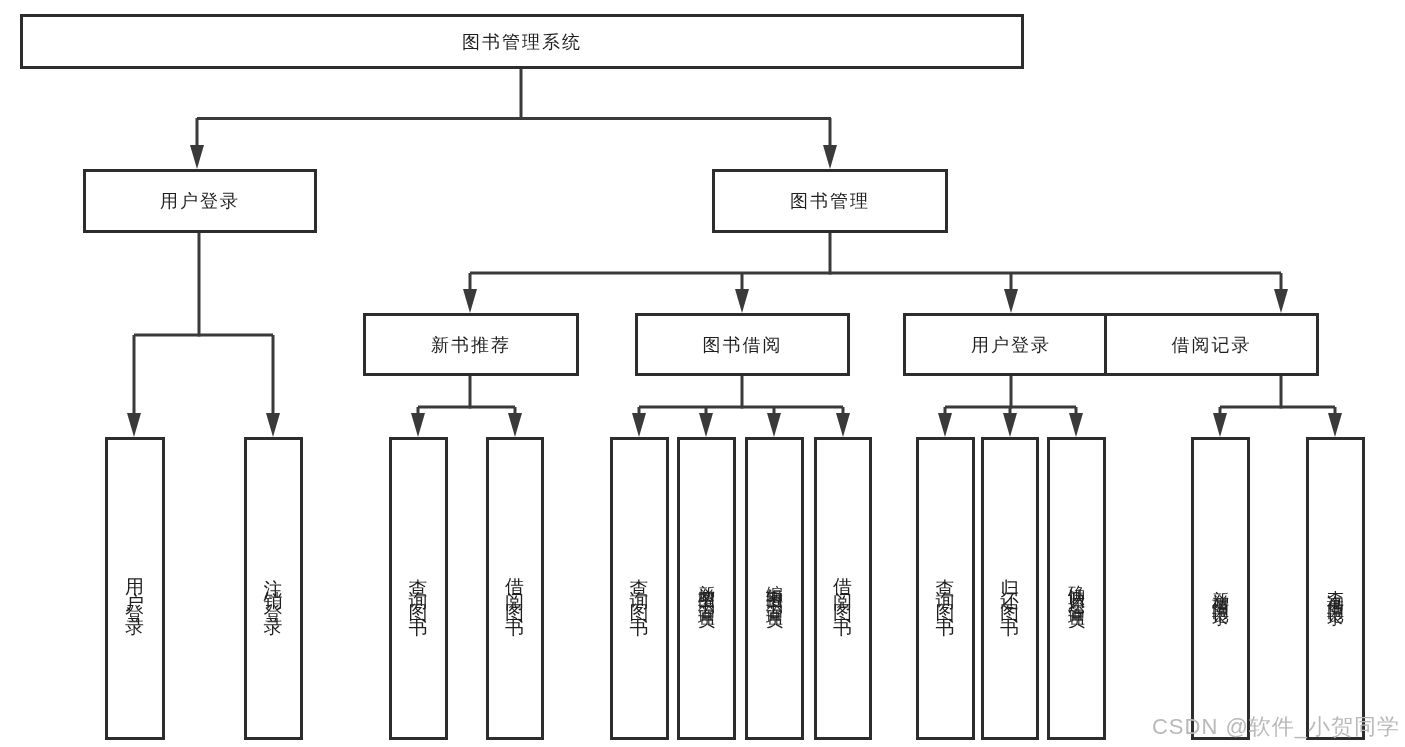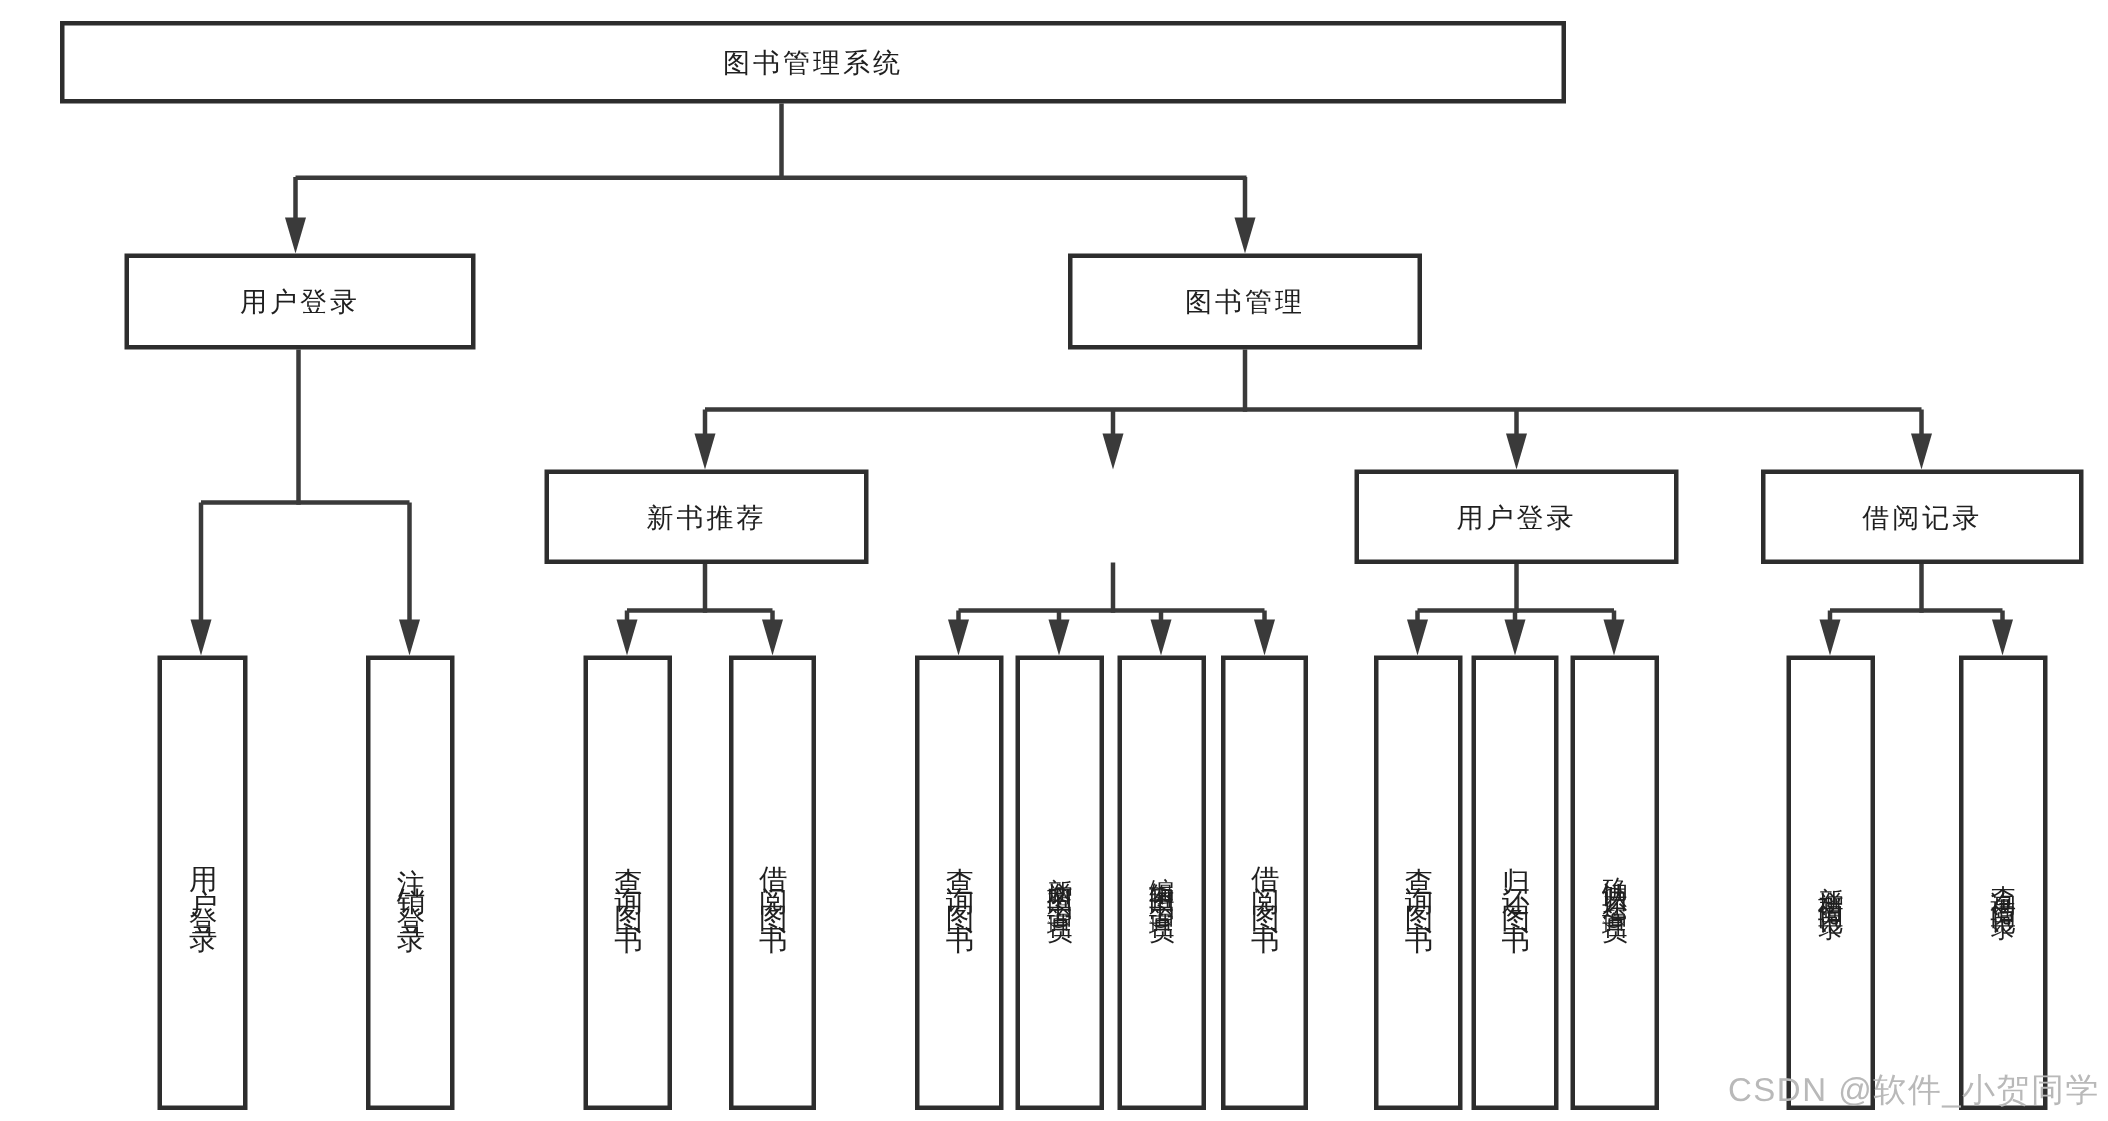--- a/index.html
+++ b/index.html
@@ -101,38 +101,41 @@
     <polygon points="1069,413 1083,413 1076,437"></polygon>
 
     <line x1="1281" y1="375" x2="1281" y2="408.5"></line>
     <line x1="1220" y1="407" x2="1335" y2="407"></line>
     <line x1="1220" y1="407" x2="1220" y2="417"></line>
     <polygon points="1213,413 1227,413 1220,437"></polygon>
     <line x1="1335" y1="407" x2="1335" y2="417"></line>
     <polygon points="1328,413 1342,413 1335,437"></polygon>
   </svg>
 
-  <div class="box" style="left:20px;top:14px;width:1004px;height:55px;margin-left:20px;">
+  <div class="box" style="left:20px;top:14px;width:1004px;height:55px;">
     <span>图书管理系统</span>
   </div>
 
   <div class="box" style="left:83px;top:169px;width:234px;height:64px;">
     <span>用户登录</span>
   </div>
   <div class="box" style="left:363px;top:313px;width:216px;height:63px;">
     <span>新书推荐</span>
   </div>
 
   <div class="box" style="left:712px;top:169px;width:236px;height:64px;">
     <span>图书管理</span>
   </div>
+  <div class="box" style="left:635px;top:313px;width:215px;height:63px;">
+    <span>图书借阅</span>
+  </div>
   <div class="box" style="left:903px;top:313px;width:216px;height:63px;">
     <span>用户登录</span>
   </div>
-  <div class="box" style="left:1174px;top:313px;width:215px;height:63px;">
+  <div class="box" style="left:1104px;top:313px;width:215px;height:63px;">
     <span>借阅记录</span>
   </div>
 
   <div class="vbox" style="left:105px;top:437px;width:60px;height:303px;">
     <span class="short">用户登录</span>
   </div>
   <div class="vbox" style="left:244px;top:437px;width:59px;height:303px;">
     <span class="short">注销登录</span>
   </div>
 

